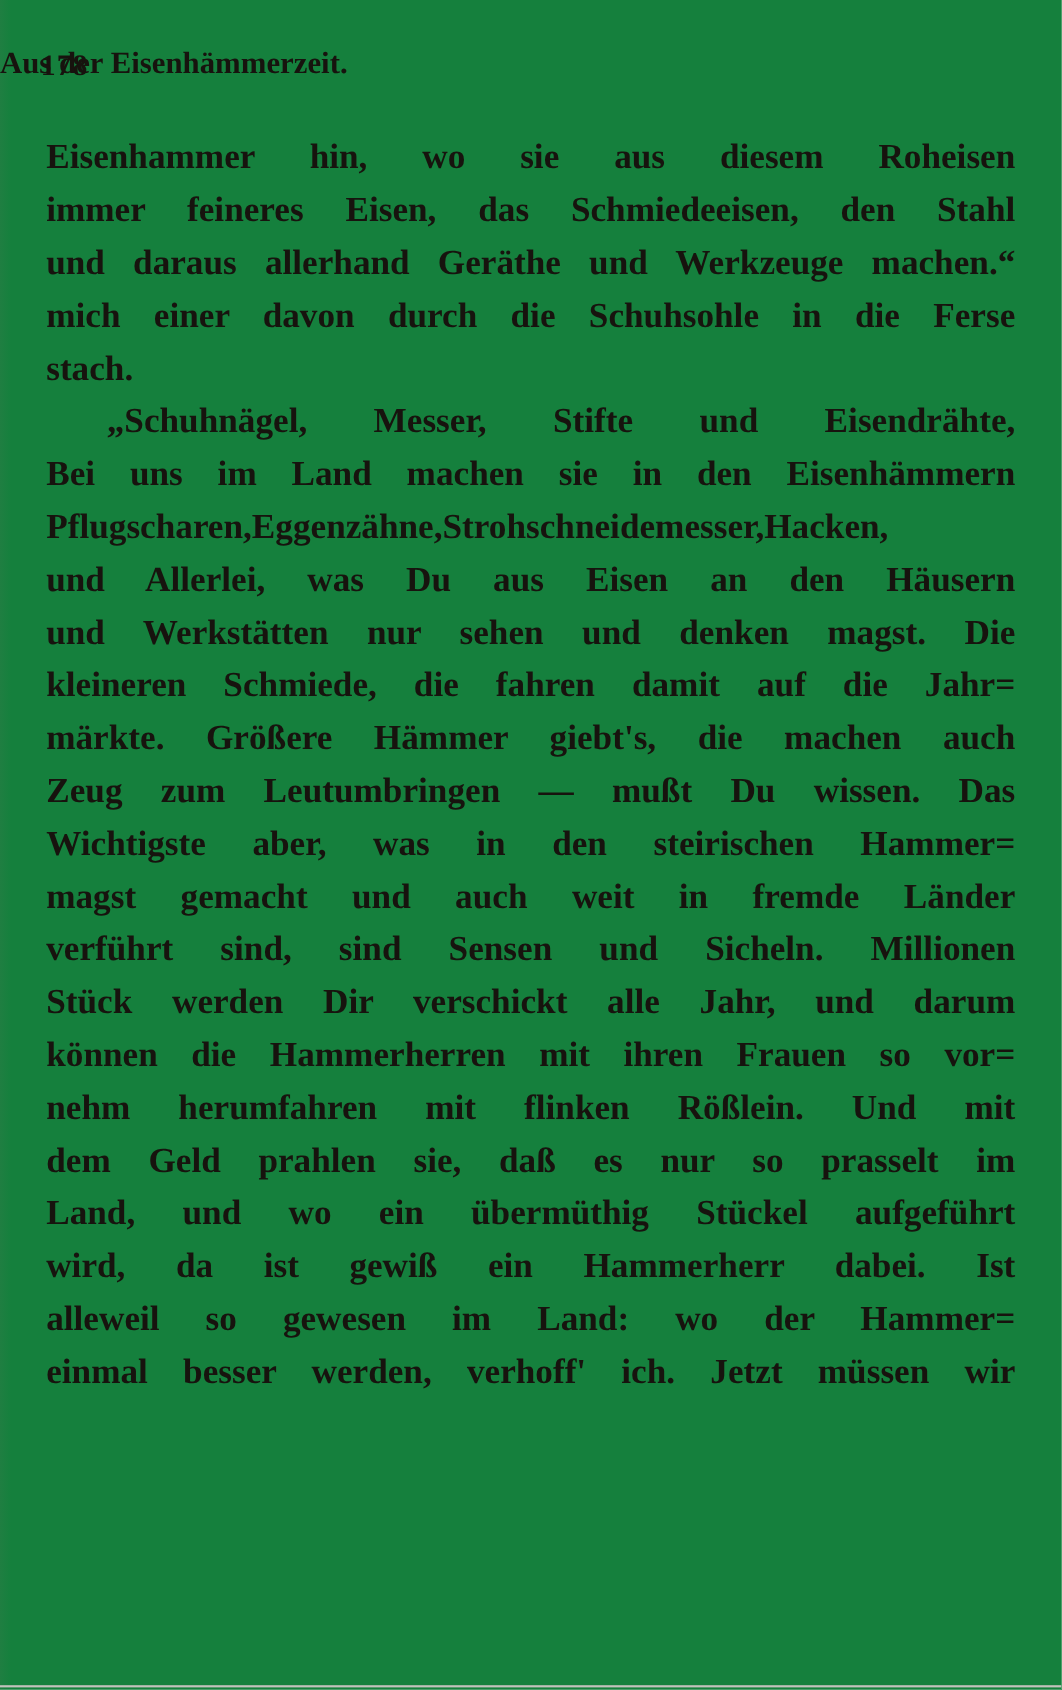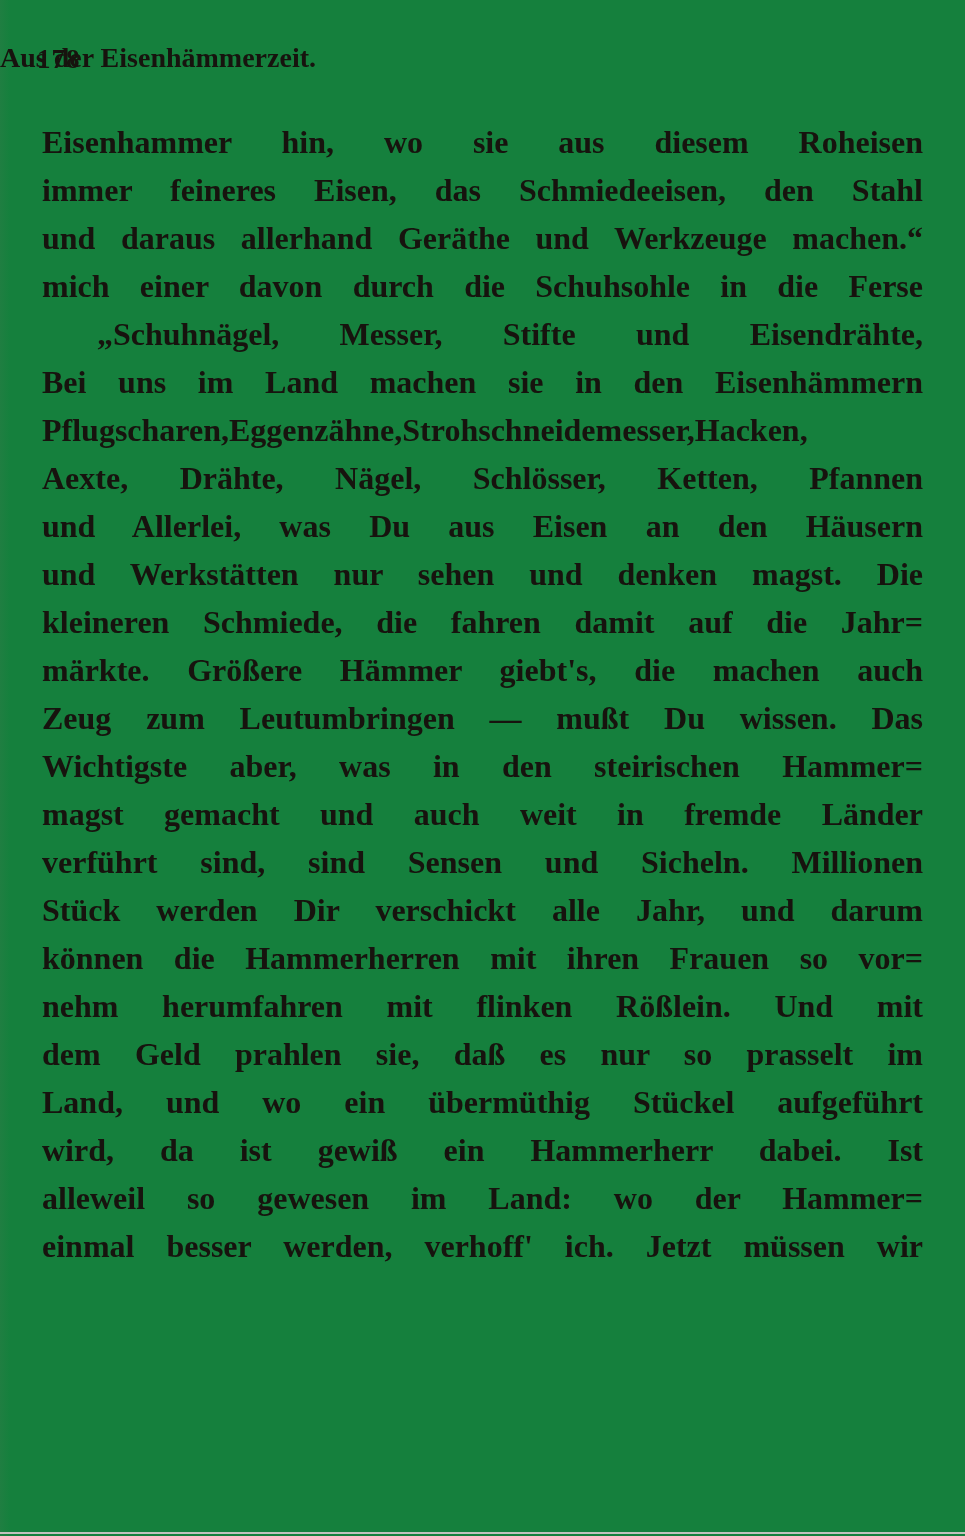--- a/index.html
+++ b/index.html
@@ -74,24 +74,24 @@
   <div class="header">
     <span class="pagenum">178</span>
     <span class="running-title">Aus der Eisenhämmerzeit.</span>
   </div>
 
   <div class="body-block">
       <div class="line">Eisenhammer hin, wo sie aus diesem Roheisen</div>
       <div class="line">immer feineres Eisen, das Schmiedeeisen, den Stahl</div>
       <div class="line">und daraus allerhand Geräthe und Werkzeuge machen.“</div>
       <div class="line">mich einer davon durch die Schuhsohle in die Ferse</div>
+      <div class="line short">stach.</div>
       <div class="line indent">„Schuhnägel, Messer, Stifte und Eisendrähte,</div>
       <div class="line">Bei uns im Land machen sie in den Eisenhämmern</div>
       <div class="line">Pflugscharen,Eggenzähne,Strohschneidemesser,Hacken,</div>
-      <div class="line">Aexte, Drähte, Nägel, Schlösser, Ketten, Pfannen</div>
       <div class="line">und Allerlei, was Du aus Eisen an den Häusern</div>
       <div class="line">und Werkstätten nur sehen und denken magst. Die</div>
       <div class="line">kleineren Schmiede, die fahren damit auf die Jahr=</div>
       <div class="line">märkte. Größere Hämmer giebt's, die machen auch</div>
       <div class="line">Zeug zum Leutumbringen — mußt Du wissen. Das</div>
       <div class="line">Wichtigste aber, was in den steirischen Hammer=</div>
       <div class="line">magst gemacht und auch weit in fremde Länder</div>
       <div class="line">verführt sind, sind Sensen und Sicheln. Millionen</div>
       <div class="line">Stück werden Dir verschickt alle Jahr, und darum</div>
       <div class="line">können die Hammerherren mit ihren Frauen so vor=</div>

